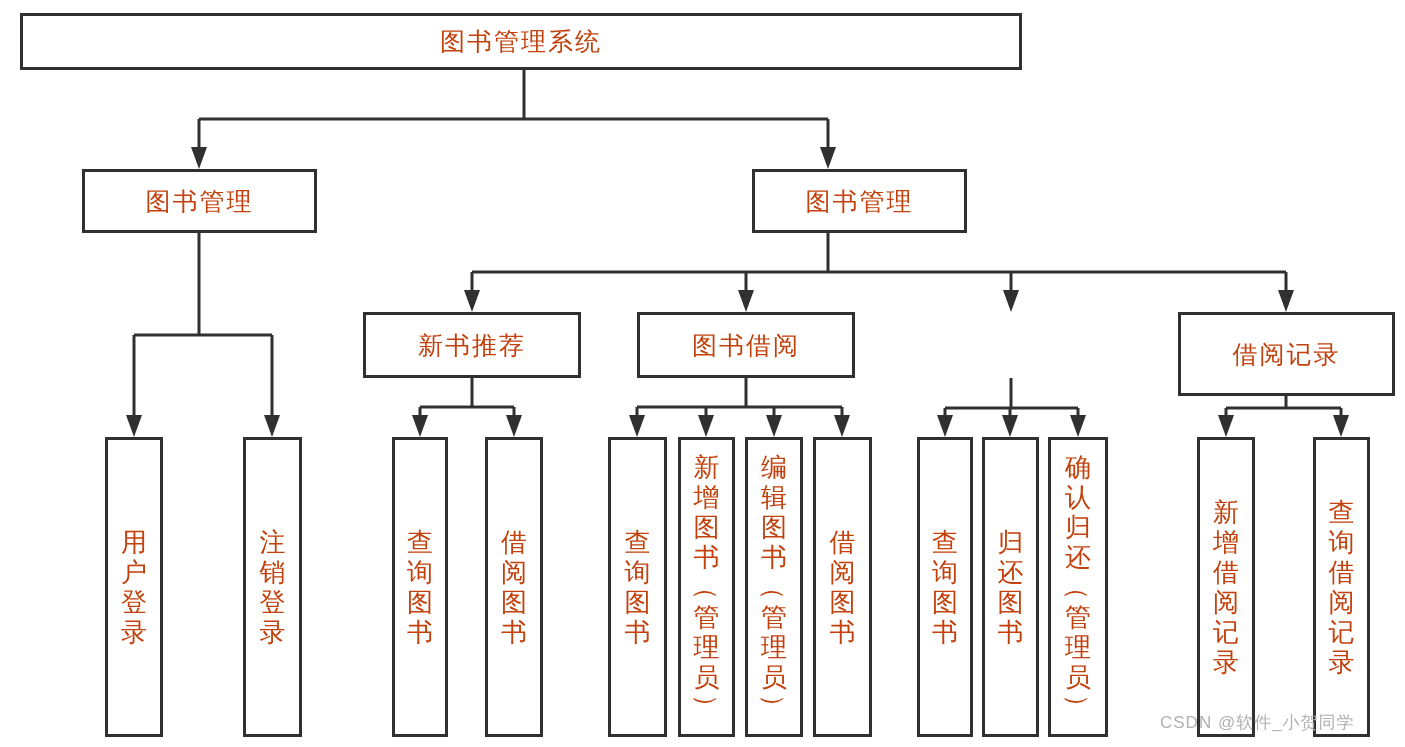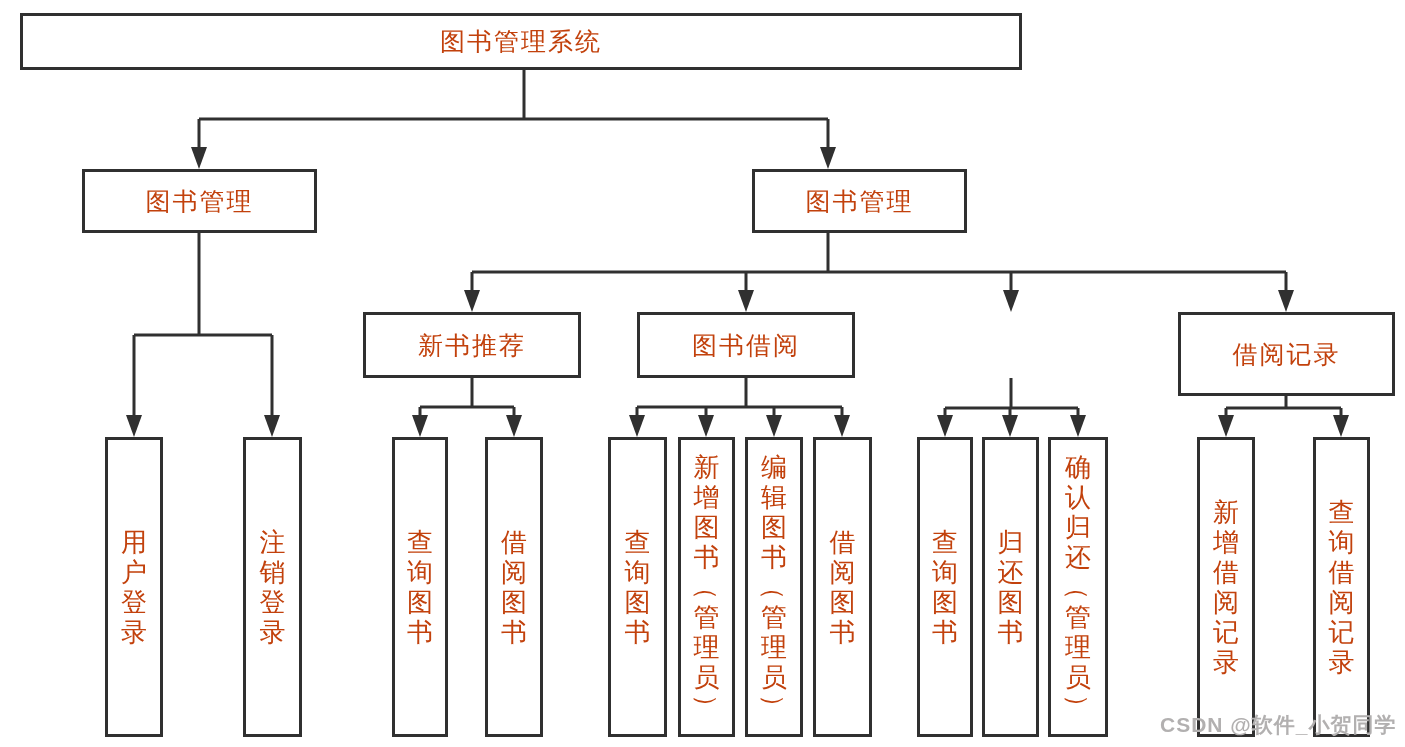--- a/index.html
+++ b/index.html
@@ -11,21 +11,21 @@
   .node{
     position:absolute;box-sizing:border-box;border:3px solid #303030;background:#ffffff;
     display:flex;align-items:center;justify-content:center;color:#c2410c;z-index:2;
   }
   .node .label{font-size:25px;letter-spacing:2px;white-space:nowrap;}
   .vlabel{display:flex;flex-direction:column;align-items:center;font-size:26px;}
   .vchar{display:block;height:30px;line-height:30px;text-align:center;}
   .vchar.rot{transform:rotate(90deg);}
   .watermark{
     position:absolute;left:1160px;top:711px;z-index:5;
-    font-size:21px;color:#b2b0b0;letter-spacing:1px;white-space:nowrap;font-weight:bold;
+    font-size:17px;color:#b2b0b0;letter-spacing:1px;white-space:nowrap;
   }
 </style>
 </head>
 <body>
 
 <div class="canvas">
 
   <svg class="connector-layer" viewBox="0 0 1405 747">
     <g stroke="#303030" stroke-width="3" fill="none">
 

